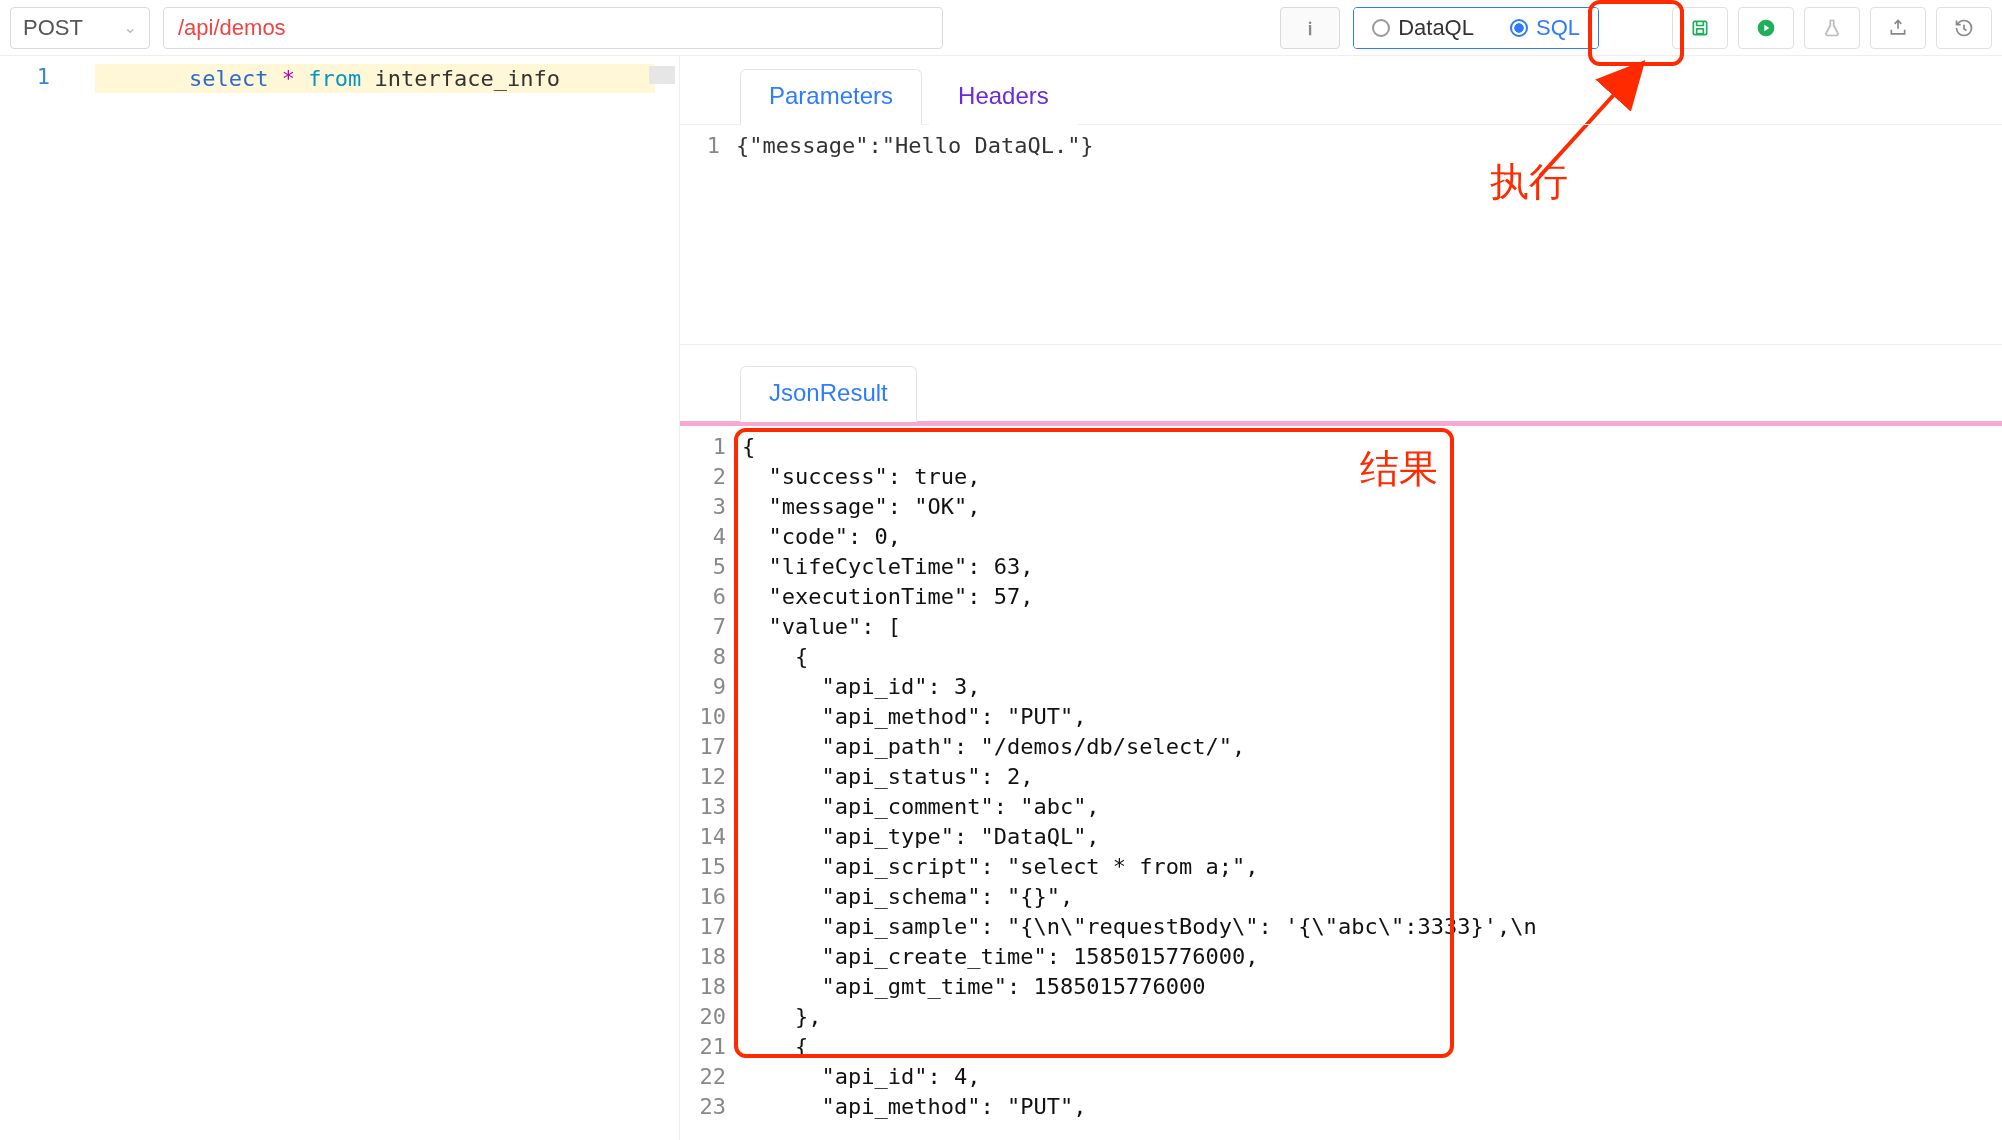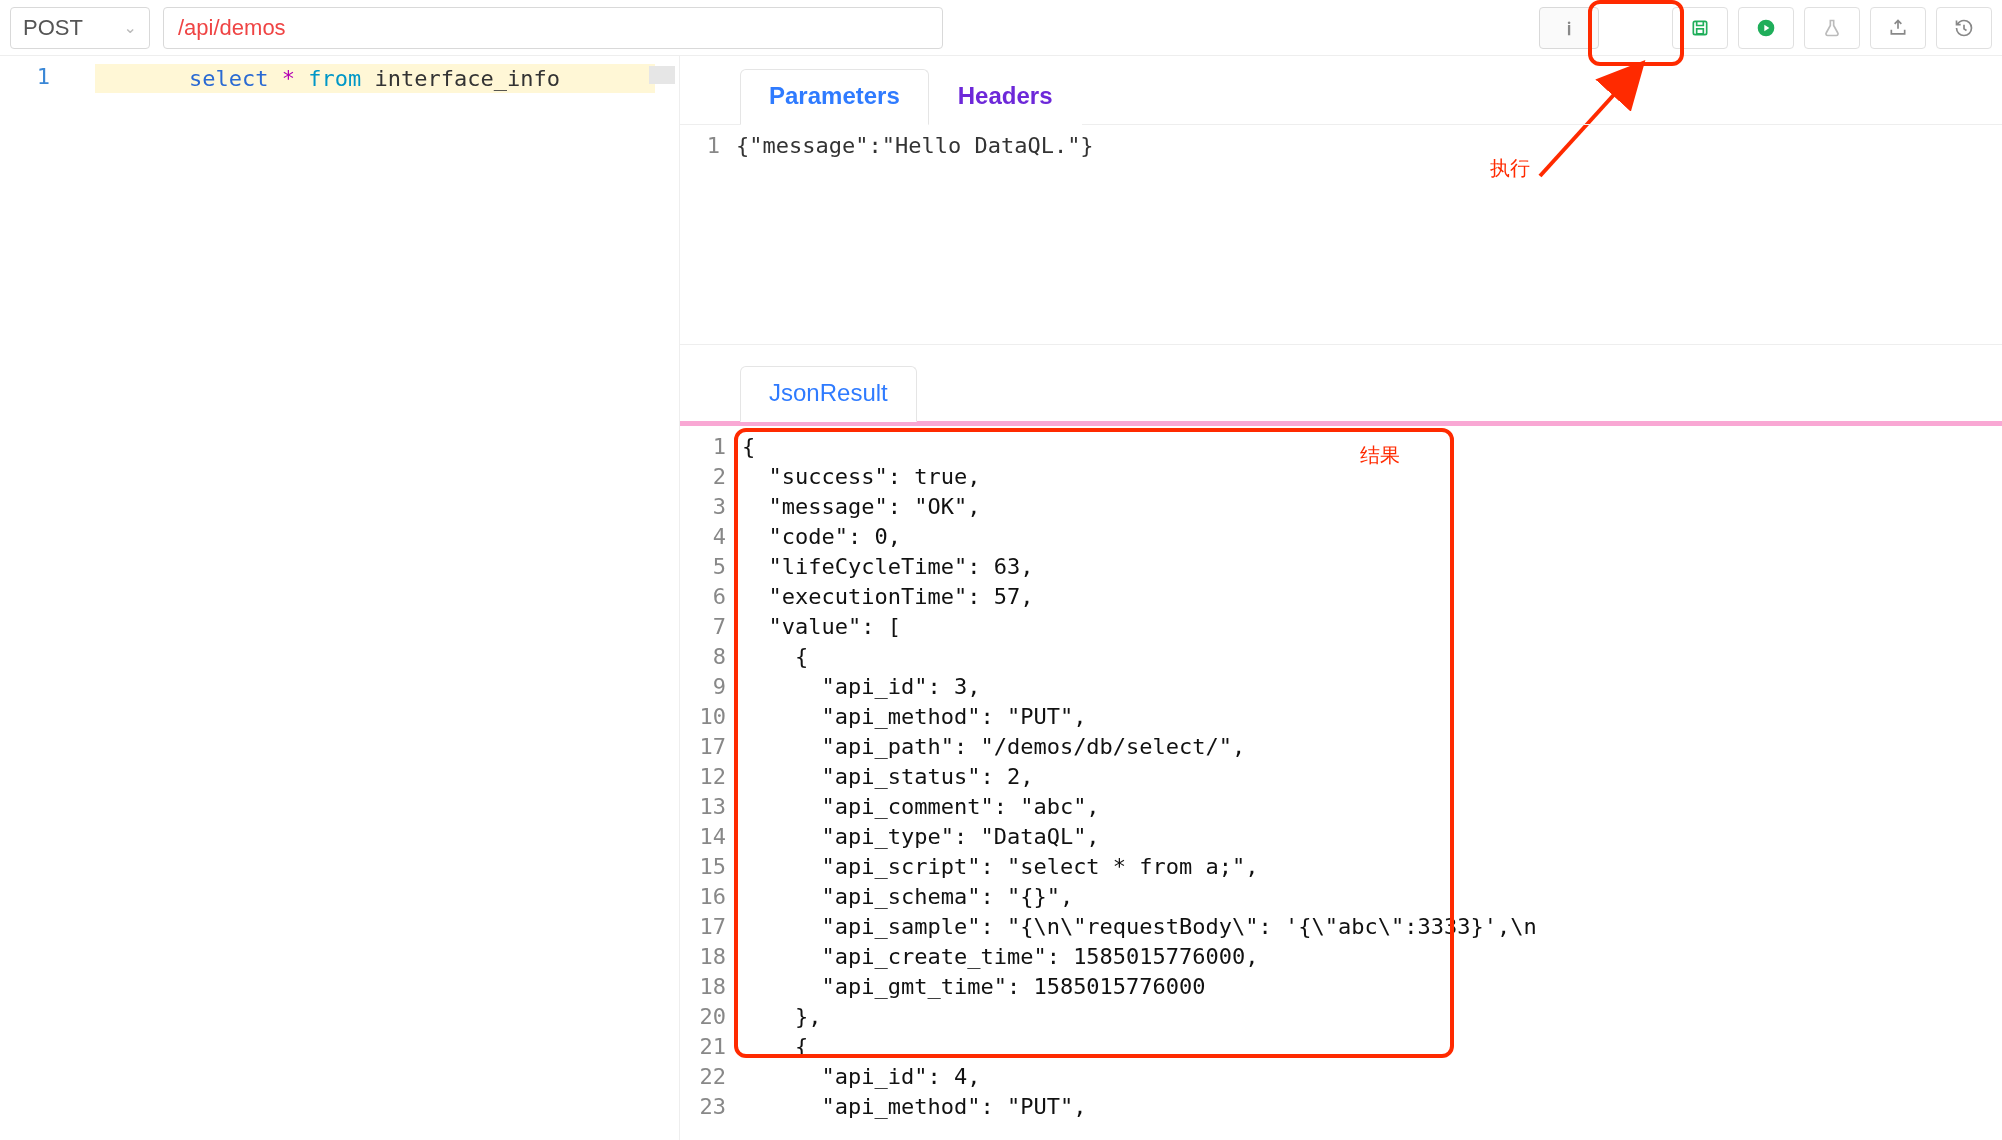--- a/index.html
+++ b/index.html
@@ -36,21 +36,21 @@
   .radio-dot.checked { border-color:#2f7bff; background: radial-gradient(circle,#2f7bff 45%, #fff 50%); }
   .action-group { display:flex; gap:10px; margin-left:60px; }
   .icon-btn {
     width:56px; height:42px; border:1px solid #e0e0e0; border-radius:4px;
     display:flex; align-items:center; justify-content:center; background:#fff;
   }
   .icon-btn svg { width:20px; height:20px; }
   .annot-box {
     position:absolute; border:4px solid #ff2a00; border-radius:12px; pointer-events:none;
   }
-  .annot-label { position:absolute; color:#ff2a00; font-size:20px; font-weight:500; pointer-events:none; }
+  .annot-label { position:absolute; color:#ff2a00; font-size:39px; font-weight:500; pointer-events:none; }
   .arrow-svg { position:absolute; pointer-events:none; }
 
   .main { display:flex; height:calc(1140px - 56px); }
   .left-pane {
     width:680px; display:flex; border-right:1px solid #eee; position:relative;
   }
   .gutter {
     width:60px; background:#fff; text-align:right; padding:8px 10px 0 0;
     font-family:Menlo,Consolas,monospace; font-size:22px; color:#3a87d6;
   }
@@ -59,21 +59,21 @@
     white-space:pre; position:relative;text-align:center;
   }
   .line-hl { background:#fff7d6; padding:2px 6px; display:inline-block; min-width:560px; }
   .kw-select { color:#2a6ad3; }
   .kw-star { color:#b300b3; }
   .kw-from { color:#0097c7; }
   .minimap-mark { position:absolute; right:4px; top:10px; width:26px; height:18px; background:#e6e6e6; }
 
   .right-pane { flex:1; display:flex; flex-direction:column; position:relative; }
   .right-tabs {
-    display:flex; gap:0; padding-left:60px; margin-top:12px; border-bottom:1px solid #eee;font-weight:bold;
+    display:flex; gap:7px; padding-left:60px; margin-top:12px; border-bottom:1px solid #eee;
   }
   .tab {
     padding:12px 28px 14px; font-size:24px; color:#6d28d9; border:1px solid transparent;
     position:relative; top:1px; background:#fff;
   }
   .tab.active {
     color:#2f7bff; border:1px solid #e5e5e5; border-bottom:1px solid #fff;
     border-radius:6px 6px 0 0;
   }
   .mini-code {
@@ -104,20 +104,30 @@
 
 <div class="toolbar">
   <div class="method">
     <span>POST</span>
     <span class="chev">⌄</span>
   </div>
   <input class="path-input" value="/api/demos" style="">
   <div class="spacer"></div>
   <div class="info-btn">
     <span>ℹ</span>
+  </div>
+  <div class="lang-toggle">
+    <div class="opt">
+      <span class="radio-dot"></span>
+      <span>DataQL</span>
+    </div>
+    <div class="opt active">
+      <span class="radio-dot checked"></span>
+      <span>SQL</span>
+    </div>
   </div>
   <div class="action-group">
     <div class="icon-btn">
       <svg viewBox="0 0 24 24" fill="none" stroke="#1fae5a" stroke-width="2">
           <rect x="4" y="4" width="16" height="16" rx="2"></rect>
           <path d="M8 4v5h8V4"></path>
           <rect x="8" y="13" width="8" height="6"></rect>
         </svg>
     </div>
     <div class="icon-btn">

